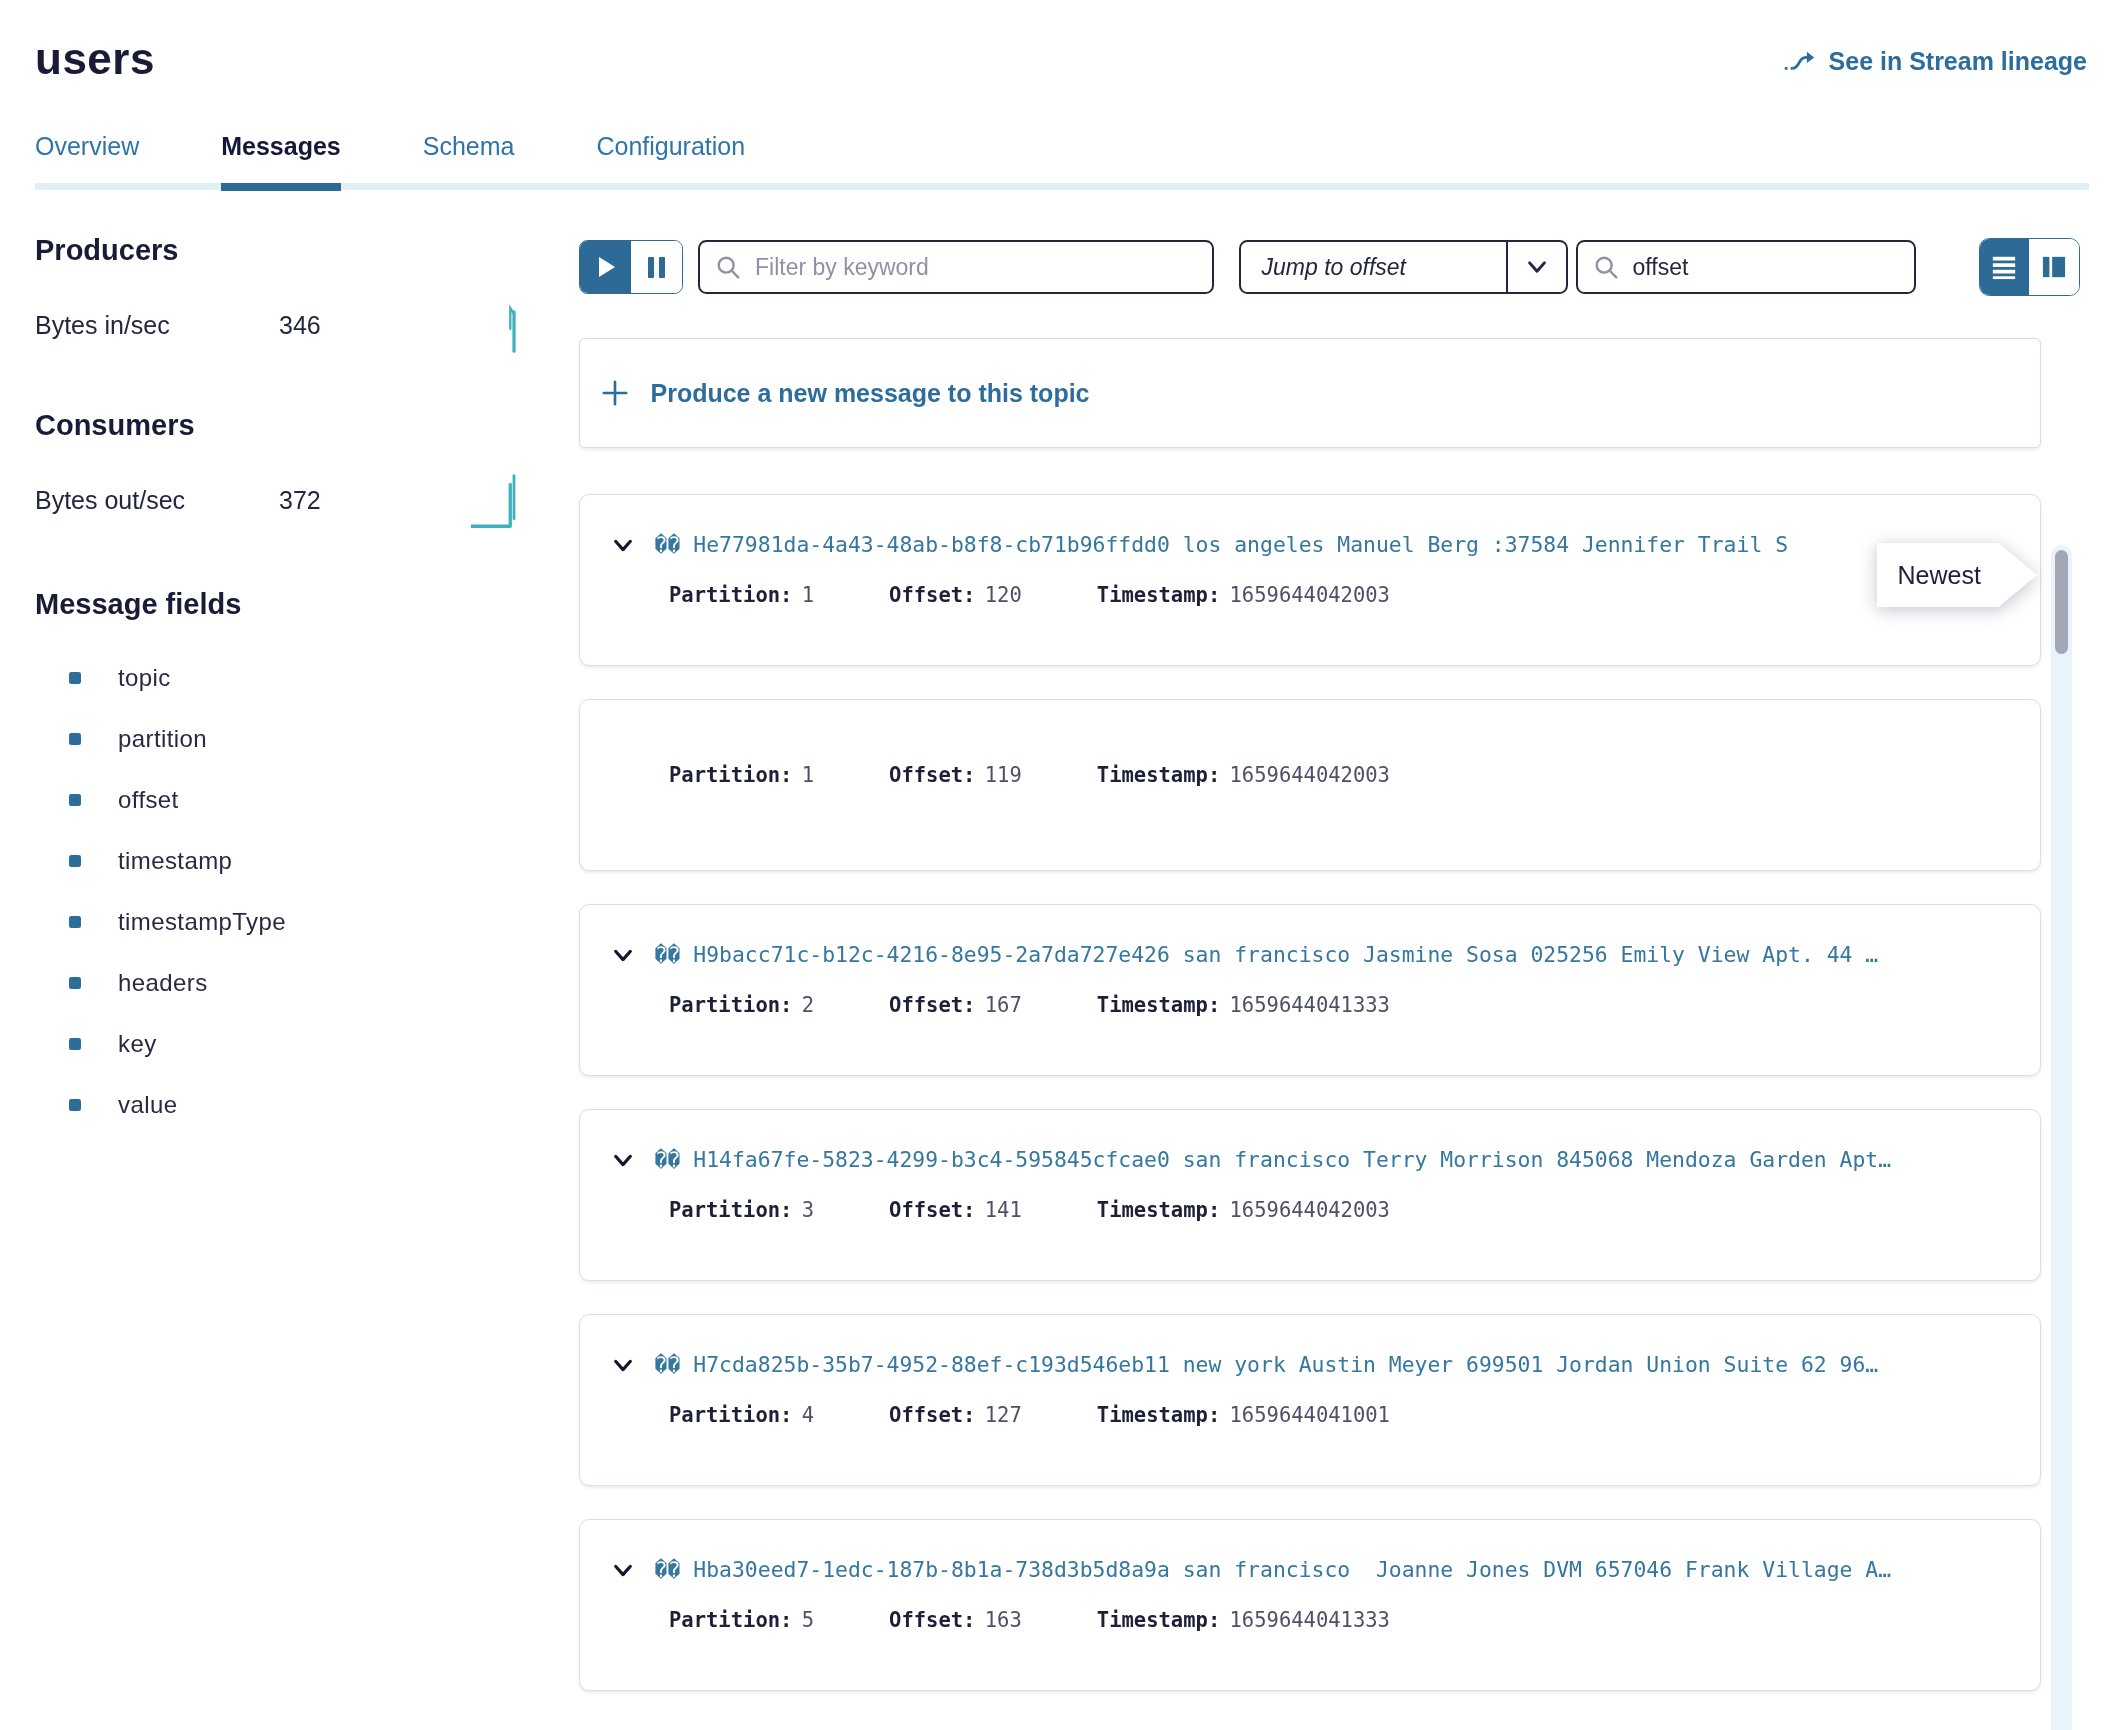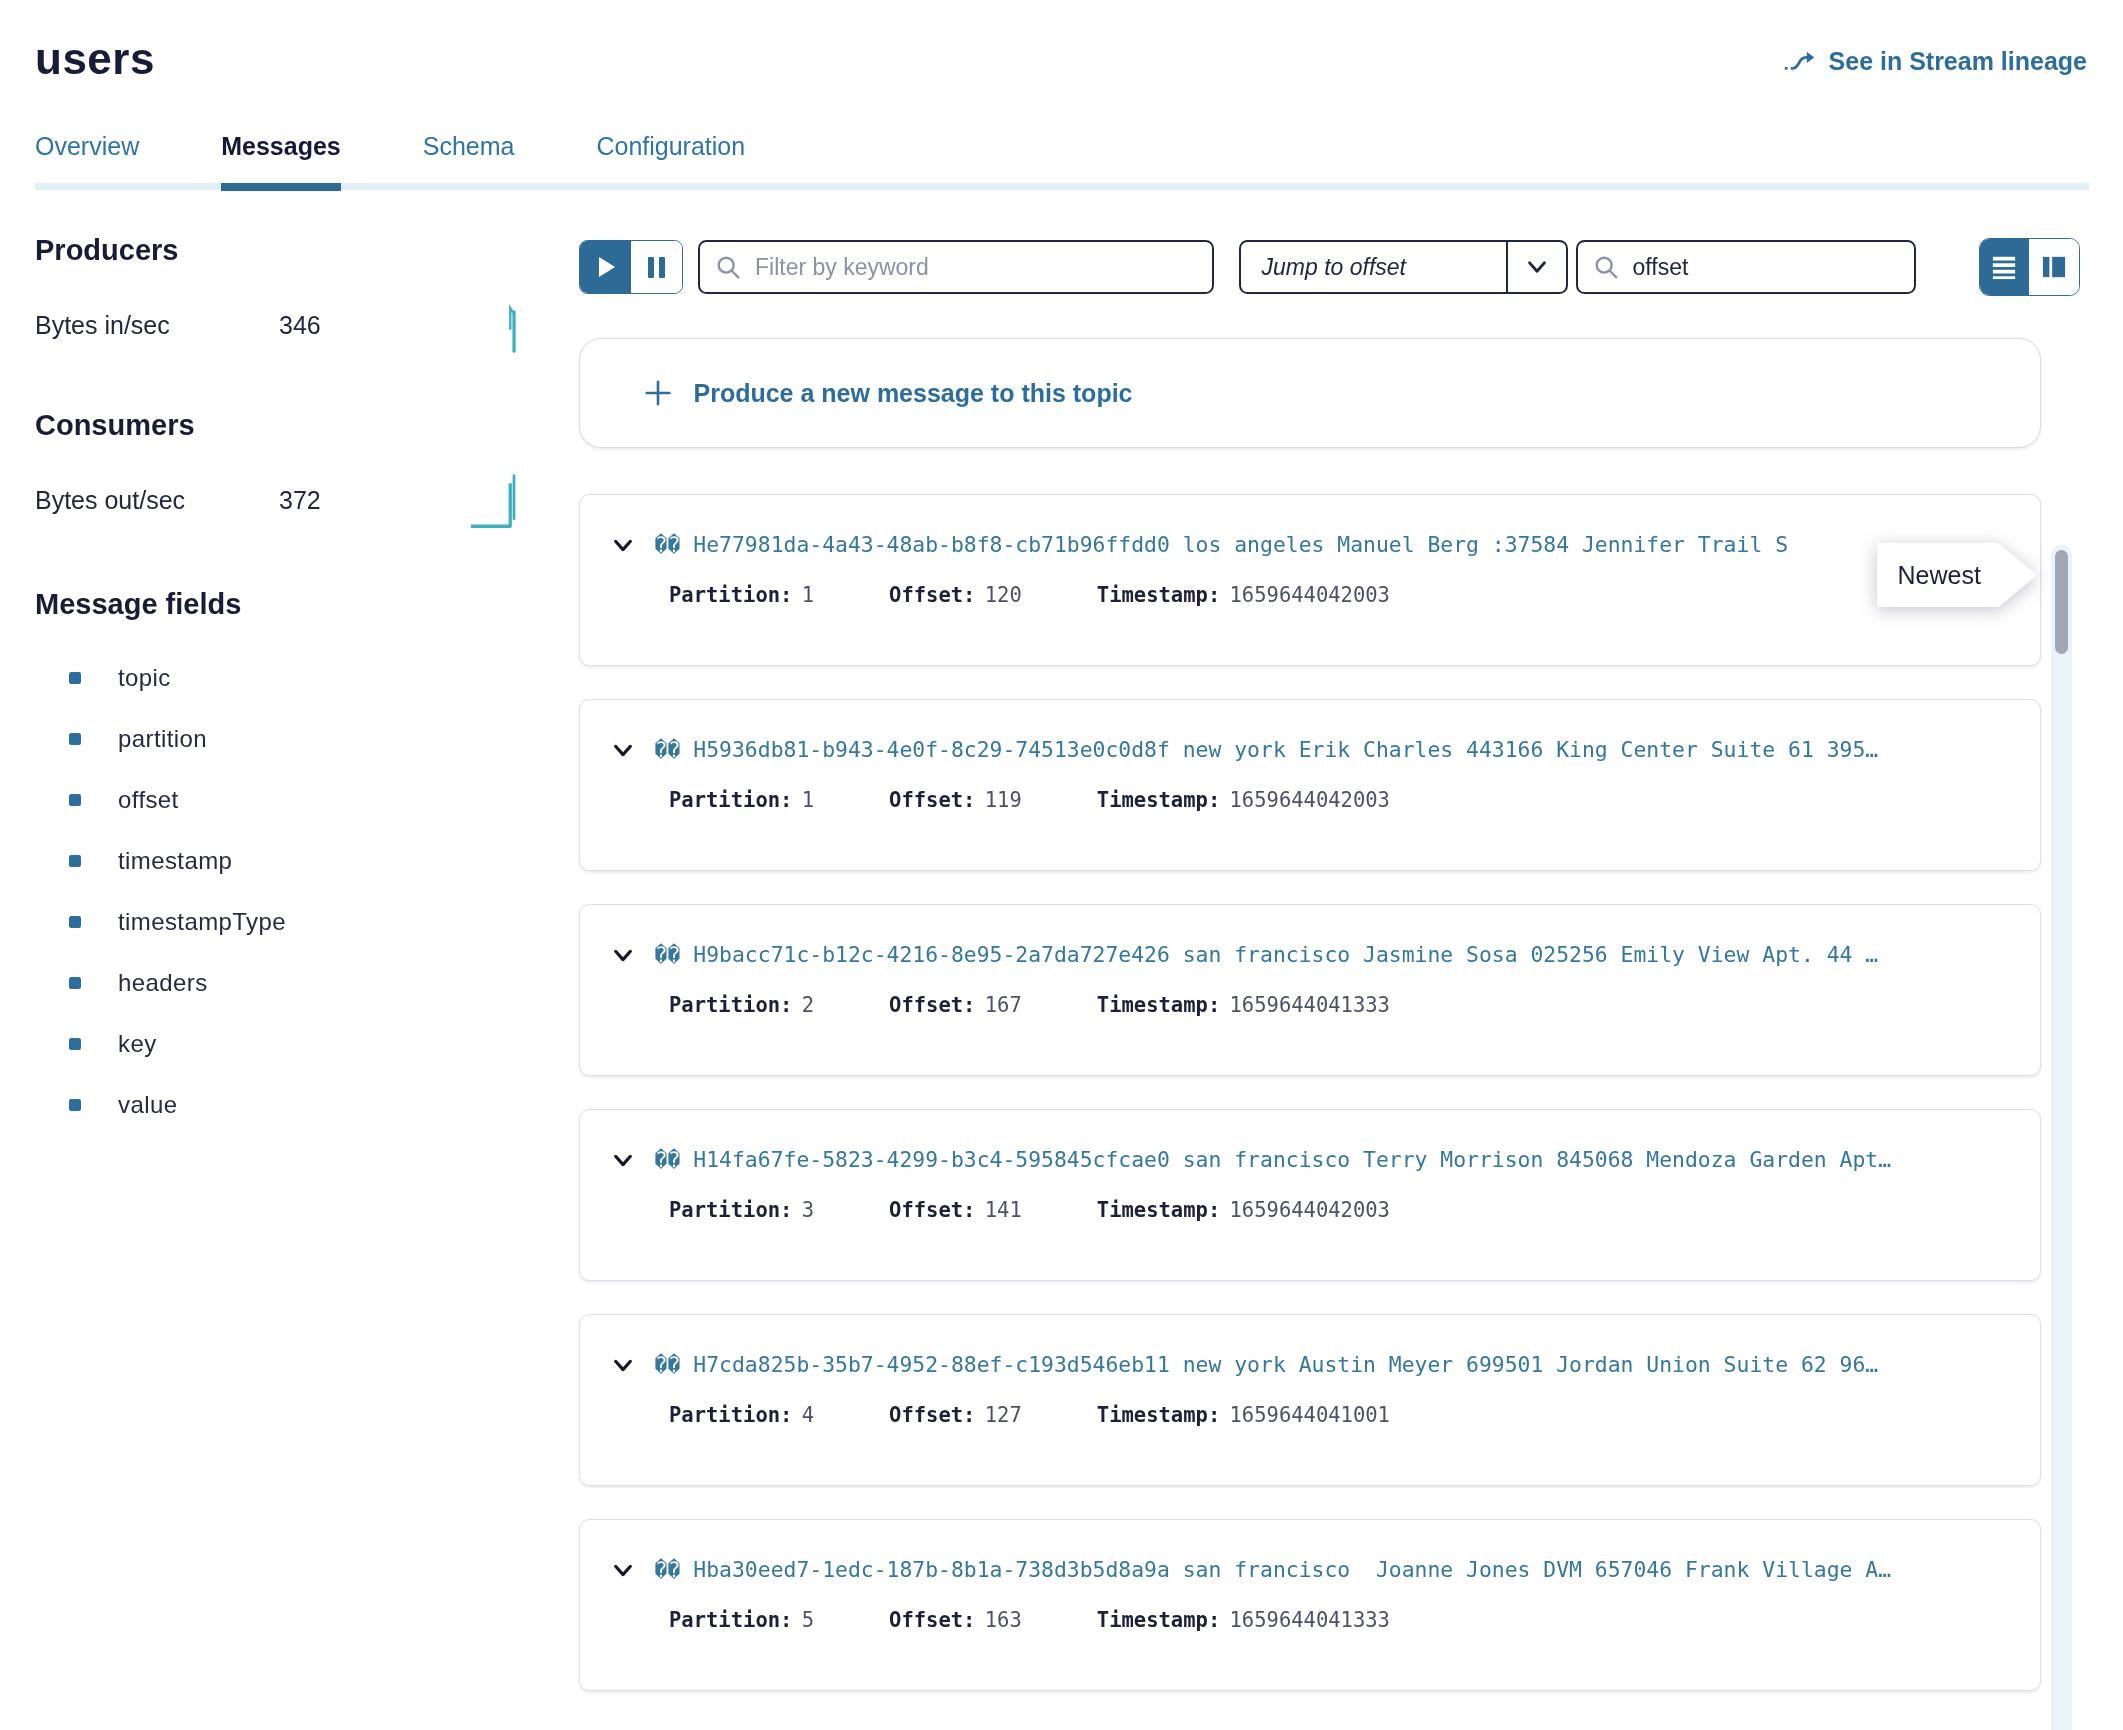--- a/index.html
+++ b/index.html
@@ -54,21 +54,21 @@
   .jump-box { width:329px; margin-left:25px; cursor:pointer;font-style:italic; }
   .jump-label { font-size:23px; color:#23263f; padding-left:20.5px; flex:1; }
   .jump-divider { width:1.9px; align-self:stretch; background:#23263f; }
   .jump-chevron { width:58px; display:flex; align-items:center; justify-content:center; }
   .offset-box { width:340px; margin-left:7.5px; padding:0 15px; }
   .view-toggle { display:flex; height:58px; width:101px; border:1.9px solid #2d6a96; border-radius:10.3px; overflow:hidden; margin-left:auto; margin-right:7.5px; flex:none; }
   .vt-seg { flex:1; display:flex; align-items:center; justify-content:center; border:none; cursor:pointer; background:#fff; }
   .vt-active { background:#2d6a96; }
 
   
-  .produce-card { margin-top:42px; width:1462px; height:110px; border:1.9px solid #d9dbe4; border-radius:22px; background:#fff; display:flex; align-items:center; padding-left:63px; gap:20.5px; cursor:pointer; box-shadow:0 1.9px 2.8px rgba(180,185,200,0.25); }
+  .produce-card { margin-top:42px; width:1462px; height:110px; border:1.9px solid #d9dbe4; border-radius:6px; background:#fff; display:flex; align-items:center; padding-left:20px; gap:20.5px; cursor:pointer; box-shadow:0 1.9px 2.8px rgba(180,185,200,0.25); }
   .produce-label { font-size:25px; font-weight:bold; color:#2d6d9e; }
 
   
   .message-list { margin-top:46px; }
   .msg-card { width:1462px; height:172px; border:1.9px solid #dcdee6; border-radius:10.3px; background:#fff; margin-bottom:33px; padding:37px 18.6px 0 31px; box-shadow:0 1.9px 2.8px rgba(180,185,200,0.25); overflow:hidden; }
   .msg-key-row { display:flex; align-items:center; cursor:pointer; overflow:hidden; }
   .chevron-btn { background:none; border:none; cursor:pointer; width:24px; height:24px; flex:none; margin-right:19.6px; display:flex; align-items:center; }
   .msg-key { font-family:"DejaVu Sans Mono", monospace; font-size:21.4px; color:#35779f; white-space:pre; overflow:hidden; }
   .key-prefix { margin-right:13px; }
   .msg-meta-row { display:flex; gap:75px; margin-top:26px; padding-left:58px; font-family:"DejaVu Sans Mono", monospace; font-size:20.5px; }
@@ -269,28 +269,20 @@
       </span>
       <span>
         <span class="meta-label">Offset:</span><span class="meta-value">120</span>
       </span>
       <span>
         <span class="meta-label">Timestamp:</span><span class="meta-value">1659644042003</span>
       </span>
     </div>
   </div>
           <div class="msg-card">
-    <div class="msg-key-row">
-      <button class="chevron-btn">
-        <svg width="24" height="24" viewBox="0 0 26 26">
-          <path d="M5 9 L13 18 L21 9" stroke="#15172c" stroke-width="3.4" fill="none" stroke-linecap="round" stroke-linejoin="round"></path>
-        </svg>
-      </button>
-      <span class="msg-key"><span class="key-prefix">��</span><span>H5936db81-b943-4e0f-8c29-74513e0c0d8f new york Erik Charles 443166 King Center Suite 61 395…</span></span>
-    </div>
     <div class="msg-meta-row">
       <span>
         <span class="meta-label">Partition:</span><span class="meta-value">1</span>
       </span>
       <span>
         <span class="meta-label">Offset:</span><span class="meta-value">119</span>
       </span>
       <span>
         <span class="meta-label">Timestamp:</span><span class="meta-value">1659644042003</span>
       </span>

